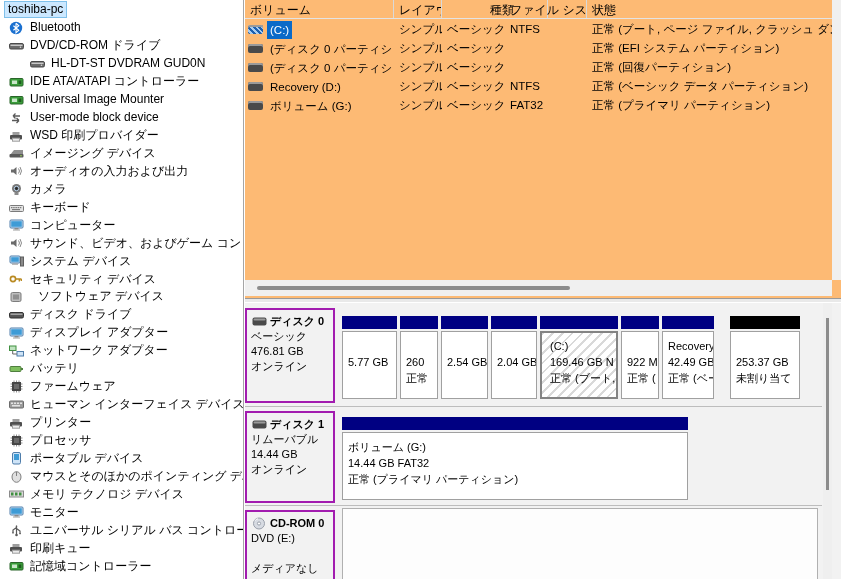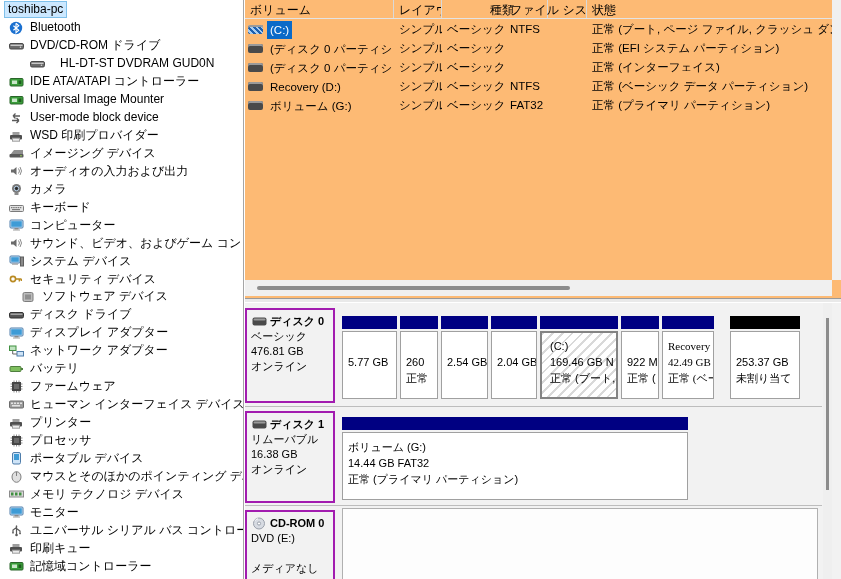--- a/index.html
+++ b/index.html
@@ -68,21 +68,21 @@
       <div class="tree-item" style="padding-left: 8px;">
         <span class="tree-icon">
           <svg width="15" height="11">
             <rect x="0.5" y="3.5" width="14" height="5.5" rx="1.5" fill="#6b6b6b" stroke="#4a4a4a"></rect>
             <rect x="1.5" y="4.6" width="12" height="1.4" fill="#c9c9c9"></rect>
             <circle cx="11.5" cy="7.3" r="0.8" fill="#d8d8d8"></circle>
           </svg>
         </span>
         <span class="tree-label">DVD/CD-ROM ドライブ</span>
       </div>
-      <div class="tree-item" style="padding-left: 29px; gap: 9px;">
+      <div class="tree-item" style="padding-left: 29px;">
         <span class="tree-icon">
           <svg width="15" height="11">
             <rect x="0.5" y="3.5" width="14" height="5.5" rx="1.5" fill="#6b6b6b" stroke="#4a4a4a"></rect>
             <rect x="1.5" y="4.6" width="12" height="1.4" fill="#c9c9c9"></rect>
             <circle cx="11.5" cy="7.3" r="0.8" fill="#d8d8d8"></circle>
           </svg>
         </span>
         <span class="tree-label">HL-DT-ST DVDRAM GUD0N</span>
       </div>
       <div class="tree-item" style="padding-left: 8px;">
@@ -202,21 +202,21 @@
       </div>
       <div class="tree-item" style="padding-left: 8px;">
         <span class="tree-icon">
           <svg width="14" height="12">
             <circle cx="4" cy="6" r="2.6" fill="none" stroke="#b98a22" stroke-width="1.6"></circle>
             <path d="M6.6 6 H12.5 M10.3 6 V8.6 M12.3 6 V8" stroke="#b98a22" stroke-width="1.4" fill="none"></path>
           </svg>
         </span>
         <span class="tree-label">セキュリティ デバイス</span>
       </div>
-      <div class="tree-item" style="padding-left: 20px;">
+      <div class="tree-item" style="padding-left: 8px; gap: 8px;">
         <span class="tree-icon">
           <svg width="12" height="12">
             <rect x="1" y="1.5" width="10" height="9" rx="1.5" fill="#bdbdbd" stroke="#7d7d7d"></rect>
             <rect x="3" y="3.5" width="6" height="5" fill="#8f8f8f"></rect>
           </svg>
         </span>
         <span class="tree-label">ソフトウェア デバイス</span>
       </div>
       <div class="tree-item" style="padding-left: 8px;">
         <span class="tree-icon">
@@ -409,21 +409,21 @@
             <div class="vl-cell" style="left: 347px; width: 240px;">正常 (EFI システム パーティション)</div>
           </div>
           <div class="vl-row">
             <div class="vl-cell vol-cell" style="left: 0px; width: 149px;">
               <span class="vol-icon"></span>
               <span class="vol-label">(ディスク 0 パーティション 7)</span>
             </div>
             <div class="vl-cell" style="left: 154px; width: 43px;">シンプル</div>
             <div class="vl-cell" style="left: 202px; width: 58px;">ベーシック</div>
             <div class="vl-cell" style="left: 265px; width: 77px;"></div>
-            <div class="vl-cell" style="left: 347px; width: 240px;">正常 (インターフェイス)</div>
+            <div class="vl-cell" style="left: 347px; width: 240px;">正常 (回復パーティション)</div>
           </div>
           <div class="vl-row">
             <div class="vl-cell vol-cell" style="left: 0px; width: 149px;">
               <span class="vol-icon"></span>
               <span class="vol-label">Recovery (D:)</span>
             </div>
             <div class="vl-cell" style="left: 154px; width: 43px;">シンプル</div>
             <div class="vl-cell" style="left: 202px; width: 58px;">ベーシック</div>
             <div class="vl-cell" style="left: 265px; width: 77px;">NTFS</div>
             <div class="vl-cell" style="left: 347px; width: 240px;">正常 (ベーシック データ パーティション)</div>
@@ -506,21 +506,21 @@
               </div>
             </div>
             <div class="part" style="left: 279px; width: 38px; top: 13px;">
               <div class="band" style="background: rgb(0, 0, 130);"></div>
               <div class="pbox">
                 <div class="pline"></div>
                 <div class="pline">922 M</div>
                 <div class="pline">正常 (</div>
               </div>
             </div>
-            <div class="part" style="left: 320px; width: 52px; top: 13px; font-family: Liberation Serif, serif;">
+            <div class="part" style="left: 320px; width: 52px; top: 13px;">
               <div class="band" style="background: rgb(0, 0, 130);"></div>
               <div class="pbox">
                 <div class="pline">Recovery</div>
                 <div class="pline">42.49 GB N</div>
                 <div class="pline">正常 (ベーシ</div>
               </div>
             </div>
             <div class="part" style="left: 388px; width: 70px; top: 13px;">
               <div class="band" style="background: rgb(0, 0, 0);"></div>
               <div class="pbox">
@@ -536,21 +536,21 @@
             <div class="disk-title">
               <span class="tree-icon">
                 <svg width="15" height="9">
                   <rect x="0.5" y="0.5" width="14" height="8" rx="2" fill="#4a4a4a"></rect>
                   <rect x="1.5" y="1.5" width="12" height="2" rx="1" fill="#9a9a9a"></rect>
                 </svg>
               </span>
               <span>ディスク 1</span>
             </div>
             <div class="disk-line">リムーバブル</div>
-            <div class="disk-line">16.38 GB</div>
+            <div class="disk-line">14.44 GB</div>
             <div class="disk-line">オンライン</div>
           </div>
           <div class="graph-area">
             <div class="part" style="left: 0px; width: 346px; top: 10px;">
               <div class="band" style="background: rgb(0, 0, 130);"></div>
               <div class="pbox">
                 <div class="pline">ボリューム  (G:)</div>
                 <div class="pline">14.44 GB FAT32</div>
                 <div class="pline">正常 (プライマリ パーティション)</div>
               </div>

